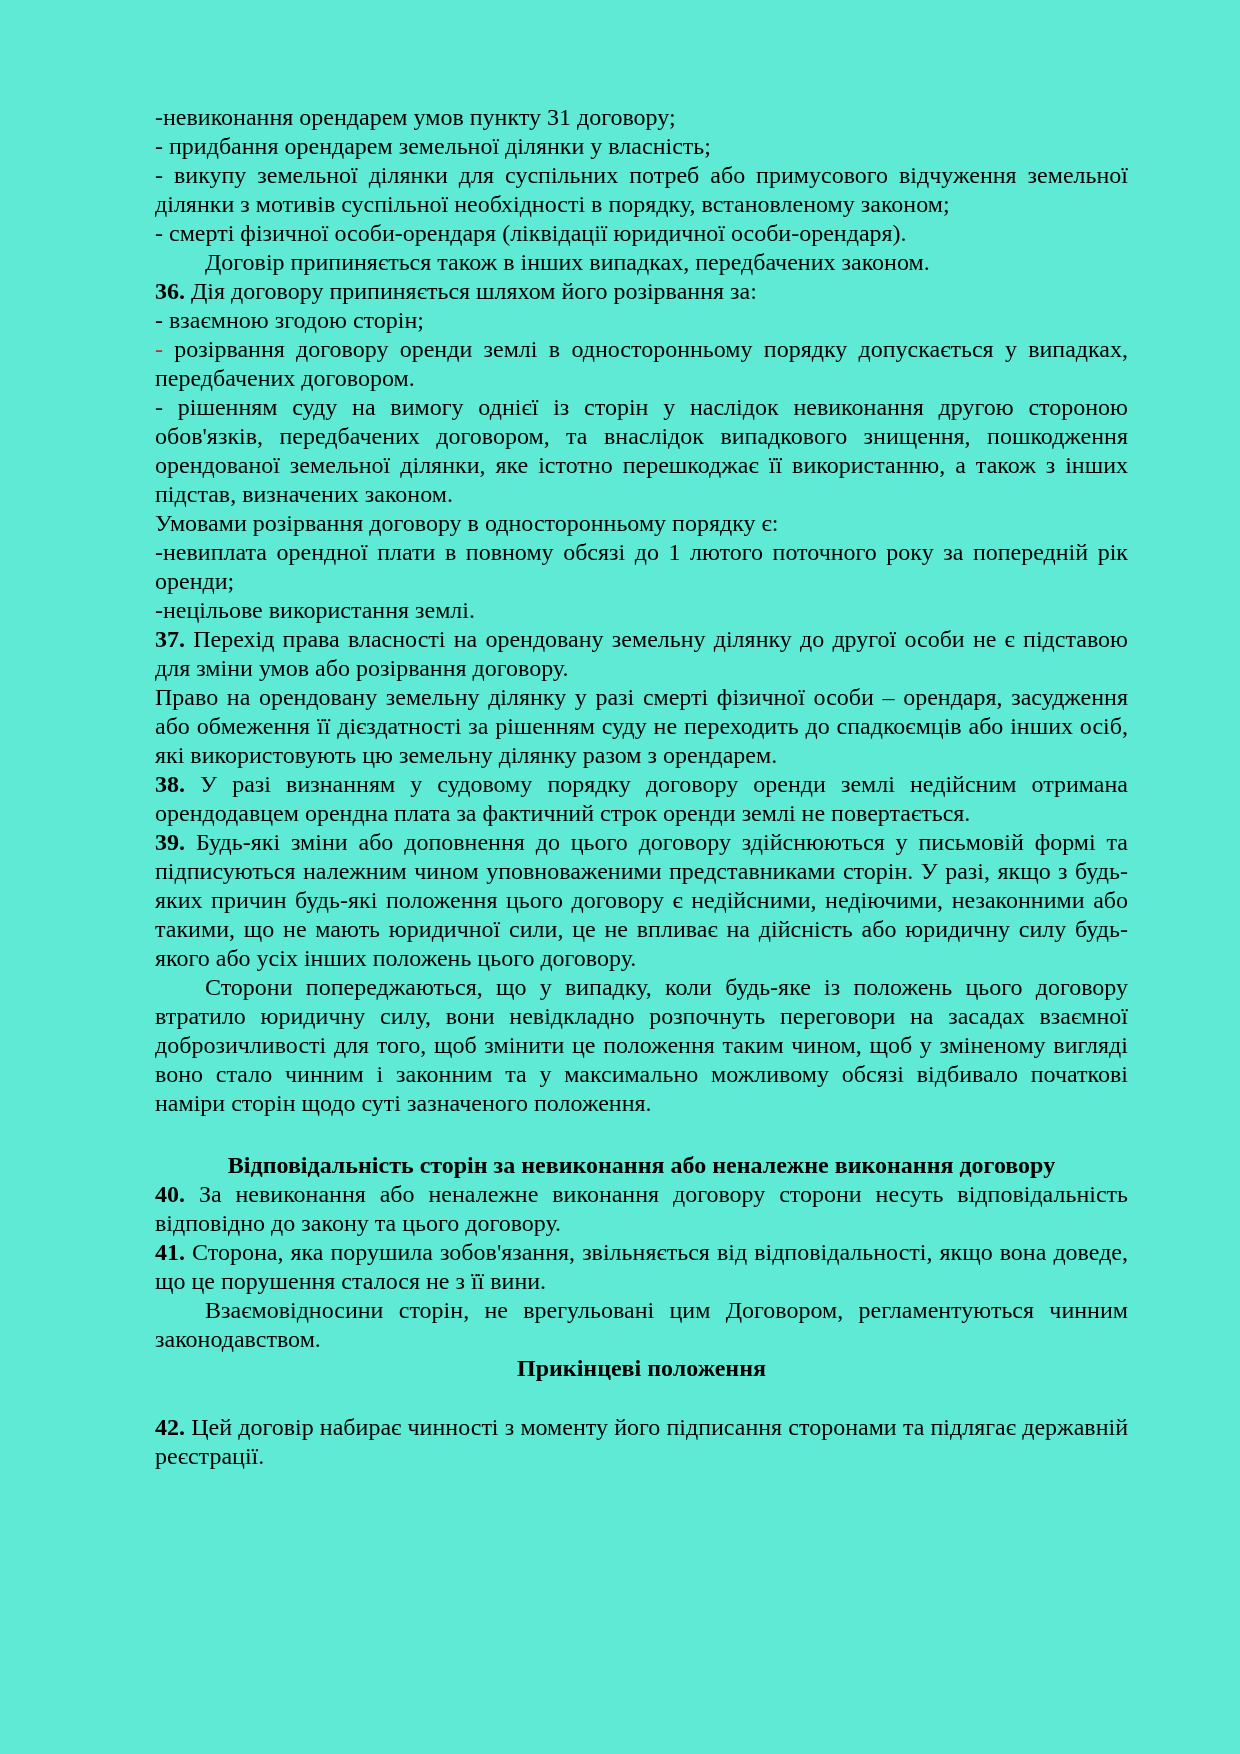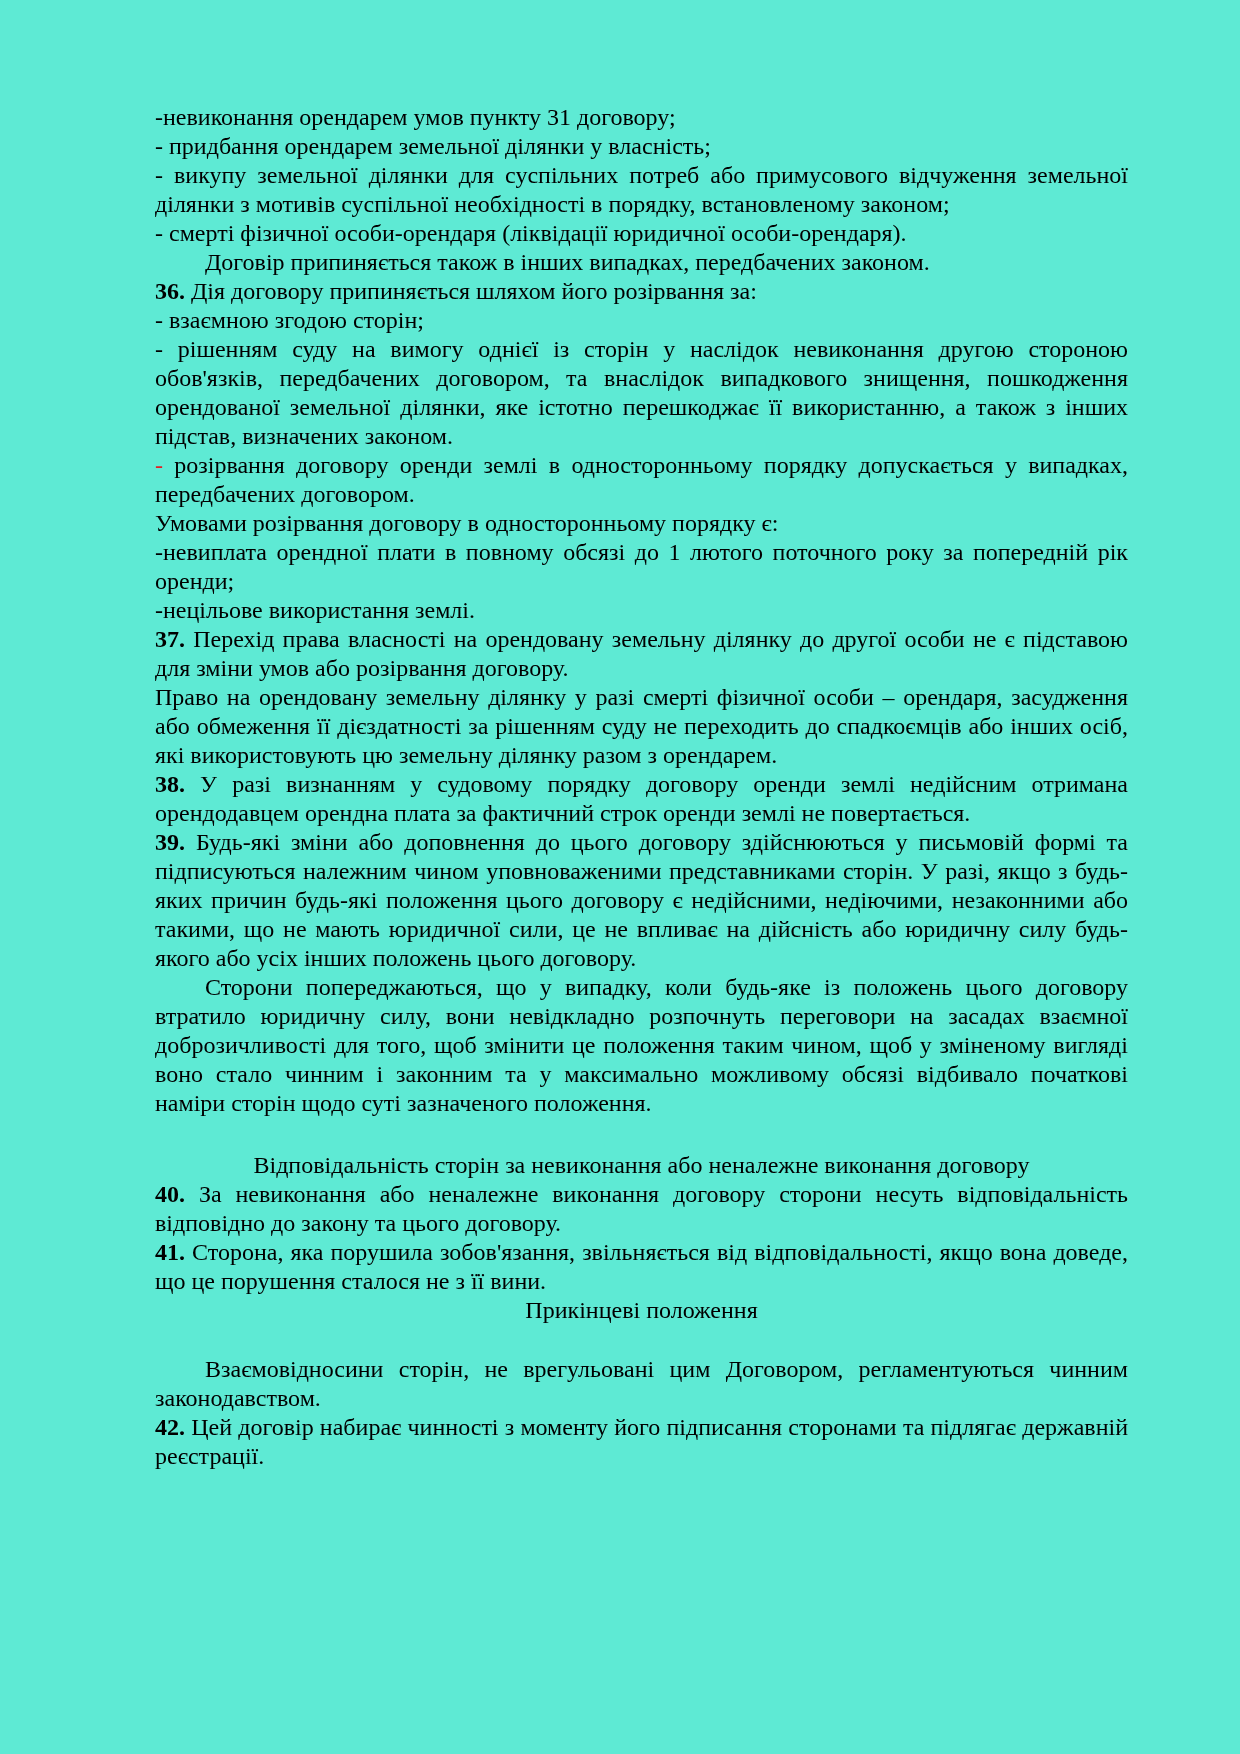--- a/index.html
+++ b/index.html
@@ -26,21 +26,21 @@
   }
   .para {
     margin: 0;
     padding: 0;
   }
   .indent {
     text-indent: 50px;
   }
   .heading {
     text-align: center;
-    font-weight: normal;
+    font-weight: bold;
   }
   .gap-before {
     margin-top: 33px;
   }
   .gap-after {
     margin-bottom: 30px;
   }
   .num {
     font-weight: bold;
   }
@@ -60,23 +60,23 @@
   <p class="para"><span>- викупу земельної ділянки для суспільних потреб або примусового відчуження земельної ділянки з мотивів суспільної необхідності в порядку, встановленому законом;</span></p>
 
   <p class="para"><span>- смерті фізичної особи-орендаря (ліквідації юридичної особи-орендаря).</span></p>
 
   <p class="para indent"><span>Договір припиняється також в інших випадках, передбачених законом.</span></p>
 
   <p class="para"><span class="num">36. </span><span>Дія договору припиняється шляхом його розірвання за:</span></p>
 
   <p class="para"><span>- взаємною згодою сторін;</span></p>
 
+  <p class="para"><span class="red">- </span><span>розірвання договору оренди землі в односторонньому порядку допускається у випадках, передбачених договором.</span></p>
+
   <p class="para"><span>- рішенням суду на вимогу однієї із сторін у наслідок невиконання другою стороною обов'язків, передбачених договором, та внаслідок випадкового знищення, пошкодження орендованої земельної ділянки, яке істотно перешкоджає її використанню, а також з інших підстав, визначених законом.</span></p>
-
-  <p class="para"><span class="red">- </span><span>розірвання договору оренди землі в односторонньому порядку допускається у випадках, передбачених договором.</span></p>
 
   <p class="para"><span>Умовами розірвання договору в односторонньому порядку є:</span></p>
 
   <p class="para"><span>-невиплата орендної плати в повному обсязі до 1 лютого поточного року за попередній рік оренди;</span></p>
 
   <p class="para"><span>-нецільове використання землі.</span></p>
 
   <p class="para"><span class="num">37. </span><span>Перехід права власності на орендовану земельну ділянку до другої особи не є підставою для зміни умов або розірвання договору.</span></p>
 
   <p class="para"><span>Право на орендовану земельну ділянку у разі смерті фізичної особи – орендаря, засудження або обмеження її дієздатності за рішенням суду не переходить до спадкоємців або інших осіб, які використовують цю земельну ділянку разом з орендарем.</span></p>
@@ -87,20 +87,20 @@
 
   <p class="para indent"><span>Сторони попереджаються, що у випадку, коли будь-яке із положень цього договору втратило юридичну силу, вони невідкладно розпочнуть переговори на засадах взаємної доброзичливості для того, щоб змінити це положення таким чином, щоб у зміненому вигляді воно стало чинним і законним та у максимально можливому обсязі відбивало початкові наміри сторін щодо суті зазначеного положення.</span></p>
 
 
   <p class="para heading gap-before"><span>Відповідальність сторін за невиконання або неналежне виконання договору</span></p>
 
   <p class="para"><span class="num">40. </span><span>За невиконання або неналежне виконання договору сторони несуть відповідальність відповідно до закону та цього договору.</span></p>
 
   <p class="para"><span class="num">41. </span><span>Сторона, яка порушила зобов'язання, звільняється від відповідальності, якщо вона доведе, що це порушення сталося не з її вини.</span></p>
 
+  <p class="para indent"><span>Взаємовідносини сторін, не врегульовані цим Договором, регламентуються чинним законодавством.</span></p>
+
   <p class="para heading gap-after"><span>Прикінцеві положення</span></p>
-
-  <p class="para indent"><span>Взаємовідносини сторін, не врегульовані цим Договором, регламентуються чинним законодавством.</span></p>
 
   <p class="para"><span class="num">42. </span><span>Цей договір набирає чинності з моменту його підписання сторонами та підлягає державній реєстрації.</span></p>
 
 
 </div>
 
 </body></html>

